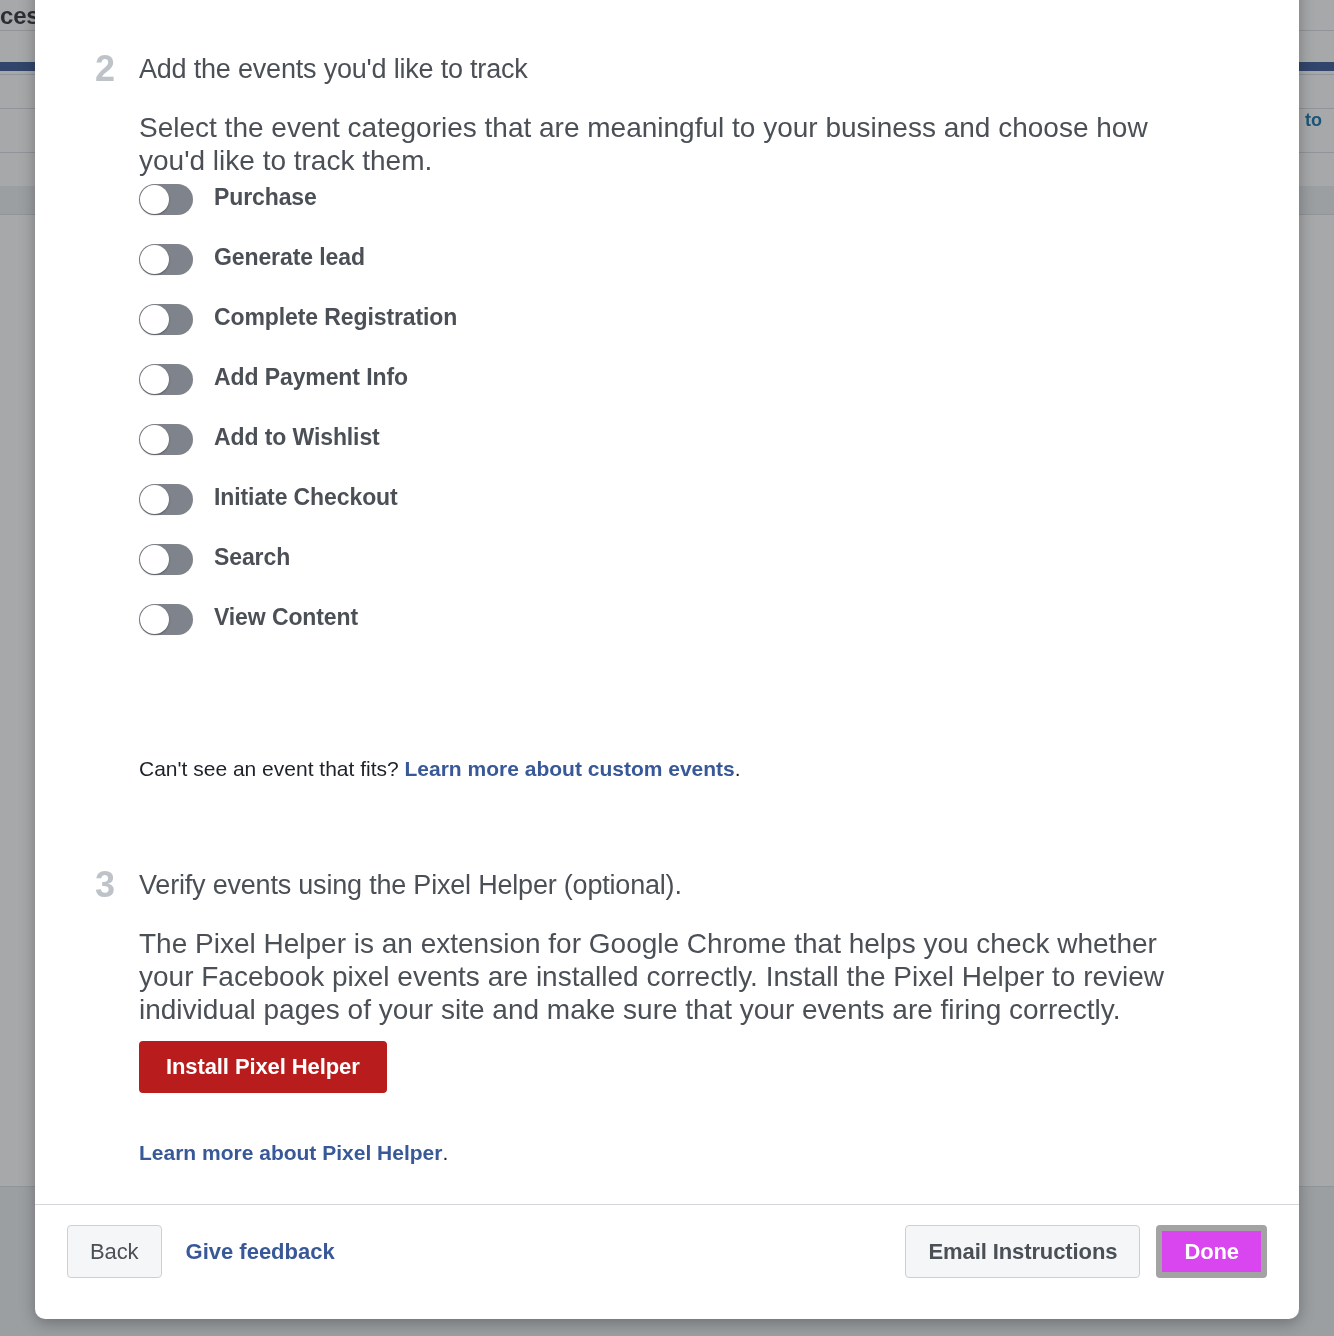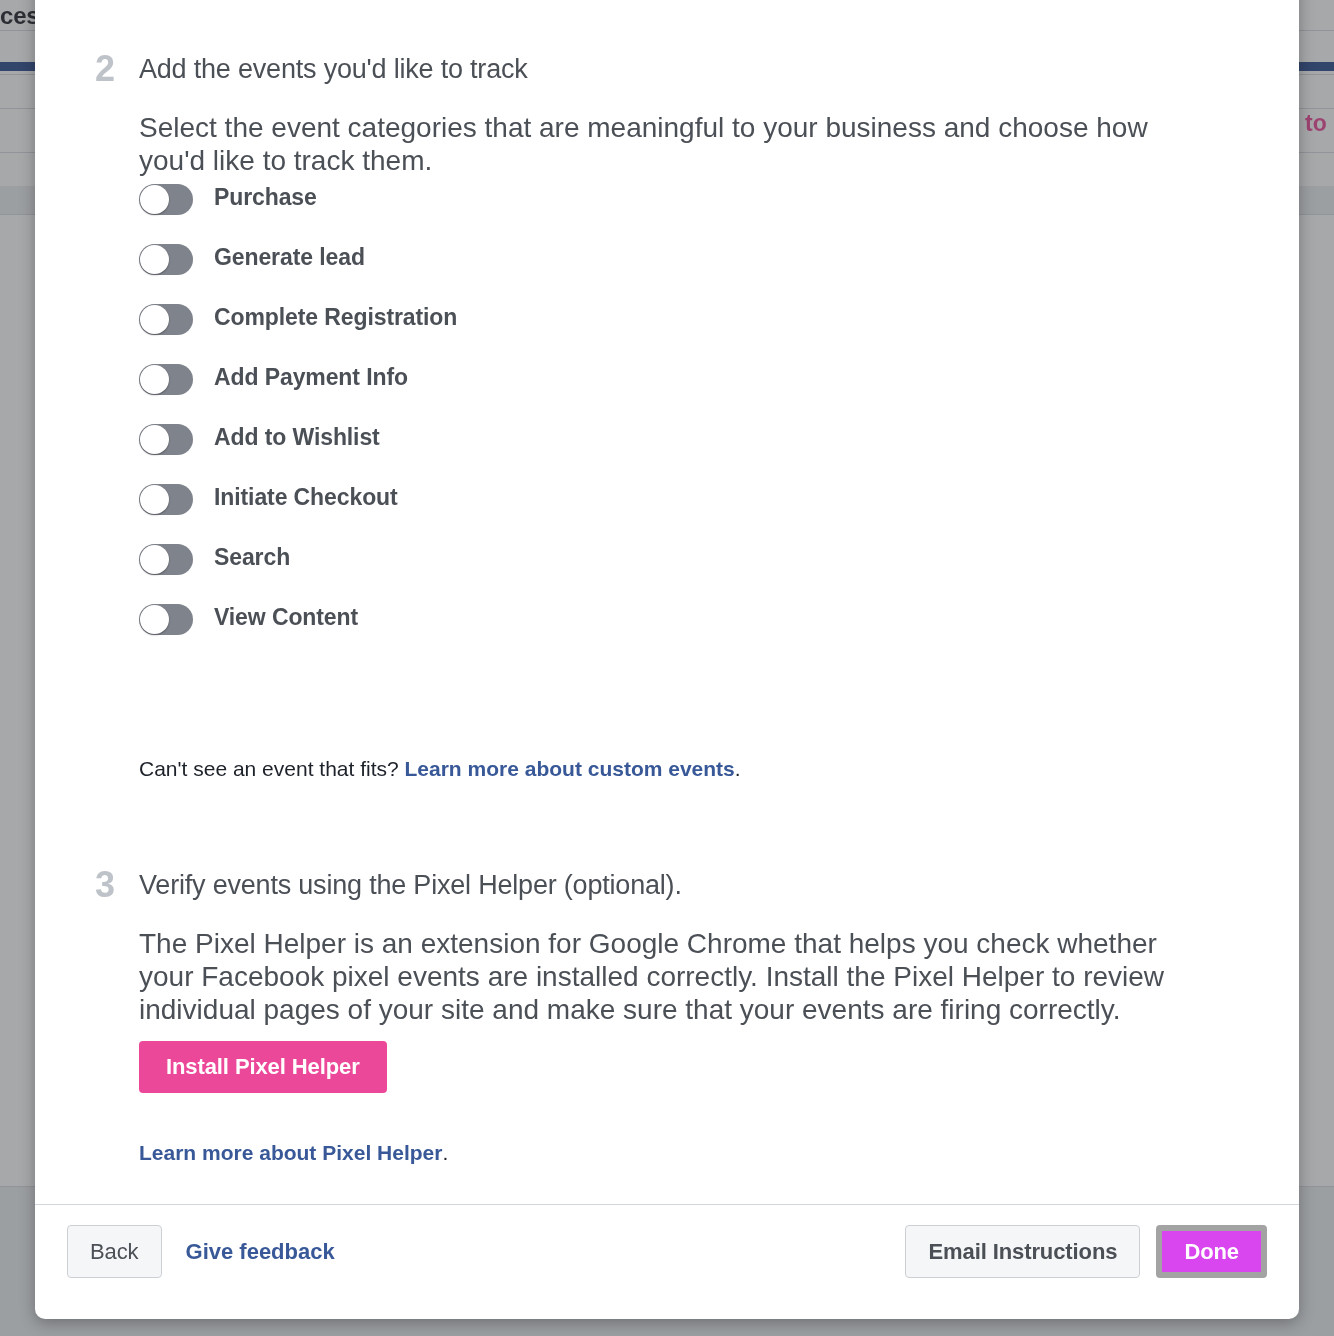--- a/index.html
+++ b/index.html
@@ -54,23 +54,23 @@
     background: #d8dade;
   }
   .bg-band {
     position: absolute;
     left: 0;
     width: 1334px;
     background: #eceef1;
   }
   .bg-col-text {
     position: absolute;
-    font-size: 23px;
-    font-weight: bold;
-    color: #ec4899;
+    font-size: 18px;
+    font-weight: bold;
+    color: #0369a1;
     white-space: nowrap;
   }
 
   
   .dim {
     position: absolute;
     inset: 0;
     background: rgba(60,62,66,0.45);
   }
 
@@ -185,21 +185,21 @@
     text-decoration: none;
     cursor: pointer;
   }
 
   .btn-green {
     position: absolute;
     left: 104px;
     top: 1065px;
     height: 52px;
     padding: 0 27px;
-    background: #ec4899;
+    background: #b91c1c;
     border: none;
     border-radius: 4px;
     color: #ffffff;
     font-size: 22px;
     font-weight: bold;
     font-family: "Liberation Sans", sans-serif;
     cursor: pointer;
     letter-spacing: -0.1px;
   }
   .learn-pixel-helper {

